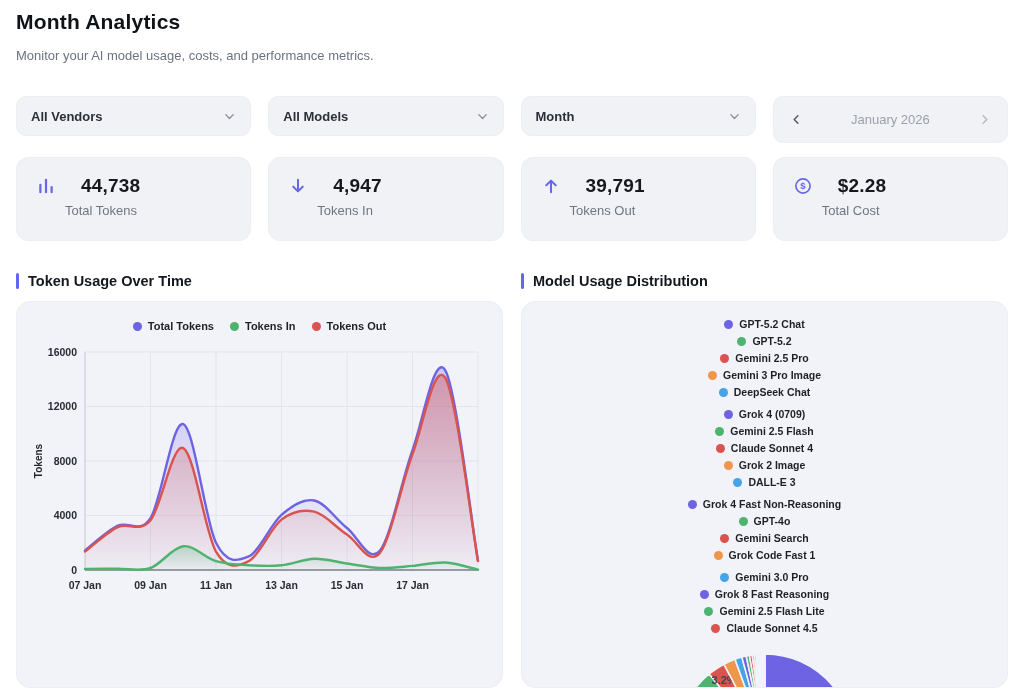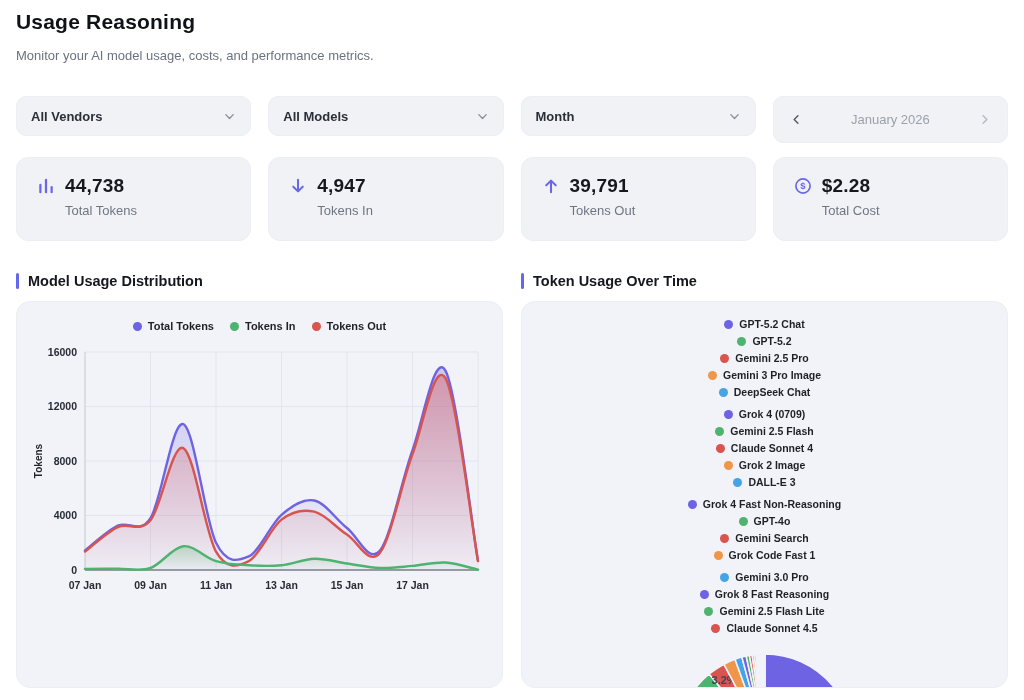--- a/index.html
+++ b/index.html
@@ -17,21 +17,21 @@
     display:flex; align-items:center; justify-content:space-between; padding:8px 14px; cursor:pointer; }
   .selectbox .lbl { font-size:13px; font-weight:700; color:#2b2f37; }
   .monthnav { height:47px; background:#f1f2f6; border:1px solid #eceef3; border-radius:10px;
     display:flex; align-items:center; justify-content:space-between; padding:0 10px; }
   .monthnav .val { font-size:13px; color:#9aa1ab; font-weight:500; }
   .navbtn { width:26px; height:26px; display:flex; align-items:center; justify-content:center;
     background:none; border:none; cursor:pointer; }
 
   .stats { margin-top:14px; }
   .statcard { height:84px; background:#f1f2f6; border:1px solid #eceef3; border-radius:12px; padding:17px 20px; }
-  .statrow { display:flex; align-items:center; gap:10px; }
+  .statrow { display:flex; align-items:center; gap:26px; }
   .statvalue { font-size:19px; font-weight:700; color:#16181d; letter-spacing:.2px; }
   .statlabel { margin-top:6px; margin-left:28px; font-size:13px; color:#6f7683; }
 
   .sections { margin-top:32px; }
   .sectiontitle { display:flex; align-items:center; gap:9px; }
   .accentbar { width:3px; height:16px; border-radius:2px; background:#6366f1; }
   .sectiontitle span { font-size:14.5px; font-weight:700; color:#14171d; }
 
   .charts { margin-top:12px; }
   .chartcard { height:387px; background:#f2f3f8; border:1px solid #edeef4; border-radius:14px; padding:10px 12px; overflow:hidden; }
@@ -48,21 +48,21 @@
   svg text { font-family:"Liberation Sans", sans-serif; }
   .linechart-wrap { margin-top:4px; }
   .pie-wrap { display:flex; justify-content:center; margin-top:14px; }
 </style>
 </head>
 <body>
 
 <div class="page">
 
   <header>
-    <h1 class="title">Usage Reasoning</h1>
+    <h1 class="title">Month Analytics</h1>
     <p class="subtitle">Monitor your AI model usage, costs, and performance metrics.</p>
   </header>
 
   <div class="filters grid4">
     <div class="selectbox">
       <span class="lbl">All Vendors</span>
       <svg width="13" height="13" viewBox="0 0 14 14">
         <polyline points="3,5 7,9.2 11,5" fill="none" stroke="#8b919c" stroke-width="1.5" stroke-linecap="round" stroke-linejoin="round"></polyline>
       </svg>
     </div>
@@ -133,25 +133,25 @@
         </svg>
         <span class="statvalue">$2.28</span>
       </div>
       <div class="statlabel">Total Cost</div>
     </div>
   </div>
 
   <div class="sections grid2">
     <div class="sectiontitle">
       <div class="accentbar"></div>
-      <span>Model Usage Distribution</span>
+      <span>Token Usage Over Time</span>
     </div>
     <div class="sectiontitle">
       <div class="accentbar"></div>
-      <span>Token Usage Over Time</span>
+      <span>Model Usage Distribution</span>
     </div>
   </div>
 
   <div class="charts grid2">
     <div class="chartcard">
       <div class="legend" id="line-legend">
           <div class="legenditem">
             <span class="legenddot" style="background: rgb(110, 99, 226);"></span>
             <span class="legendtext">Total Tokens</span>
           </div>

